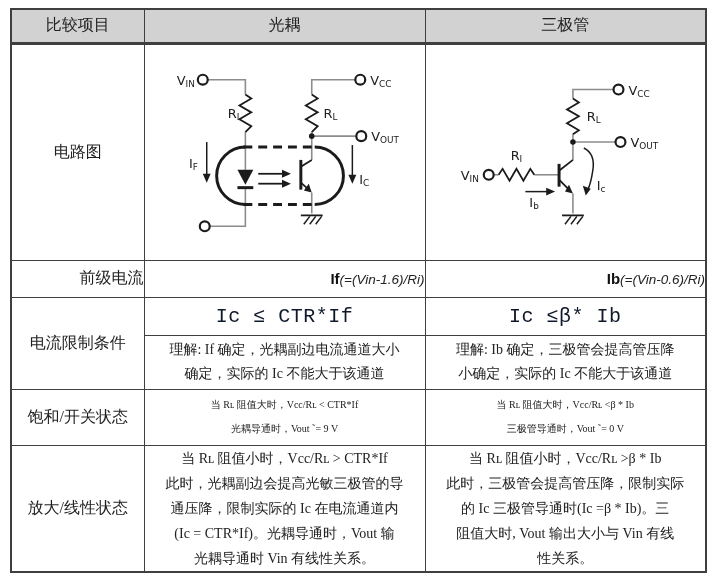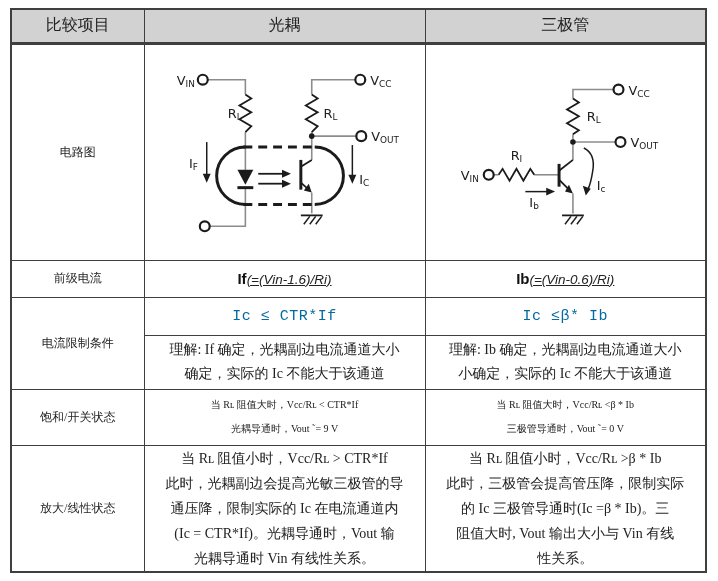--- a/index.html
+++ b/index.html
@@ -14,29 +14,29 @@
   .page{position:relative;width:718px;height:581px;background:#ffffff;overflow:hidden;}
   table.cmp{
     position:absolute;left:10px;top:8px;width:695px;
     border-collapse:collapse;table-layout:fixed;
     border:2px solid var(--border);
   }
   table.cmp td{border:1px solid var(--border);vertical-align:middle;text-align:center;overflow:hidden;}
   col.c1{width:133px}col.c2{width:281px}col.c3{width:281px}
   tr.r-head td{height:34px;background:var(--header-bg);font-size:16px;border-bottom:3px solid var(--border);}
   tr.r-circuit td{height:213px;padding:0;vertical-align:top;}
-  tr.r-pre td{height:37px;}
+  tr.r-pre td{height:37px;text-align:right;}
   tr.r-eq td{height:38px;}
   tr.r-note td{height:54px;}
   tr.r-sat td{height:56px;}
   tr.r-amp td{height:126px;vertical-align:middle;margin-left:40px;}
-  .lbl{font-size:12px;color:#1f1f1f;}
-  .eq{font-family:"Liberation Mono","DejaVu Sans Mono",monospace;font-size:15px;letter-spacing:.5px;color:#0369a1;}
+  .lbl{font-size:16px;color:#1f1f1f;}
+  .eq{font-family:"Liberation Mono","DejaVu Sans Mono",monospace;font-size:20px;letter-spacing:.5px;color:#0f172a;}
   .pre-var{font-family:"Liberation Sans","DejaVu Sans",sans-serif;font-weight:bold;font-size:15px;color:#111;}
-  .pre-frm{font-family:"Liberation Sans","DejaVu Sans",sans-serif;font-style:italic;font-size:13.5px;color:#222;text-decoration:underline;}
+  .pre-frm{font-family:"Liberation Sans","DejaVu Sans",sans-serif;font-style:italic;font-size:13.5px;color:#222;}
   .note .ln{font-size:14px;line-height:24px;}
   .body14 .ln{font-size:10px;line-height:24.5px;}
   .amp .ln{font-size:14px;line-height:25px;}
   svg text{font-family:"DejaVu Sans","Liberation Sans",sans-serif;fill:#202020;font-size:13px;}
   svg .sub{font-size:9px;}
   svg .wire{stroke:var(--wire);stroke-width:1.6;fill:none;}
   svg .cmp-stroke{stroke:var(--ink);fill:none;stroke-width:1.8;}
   svg .thick{stroke:var(--ink);fill:none;stroke-width:3;}
   svg .fillink{fill:var(--ink);stroke:none;}
   svg .term{fill:#ffffff;stroke:var(--ink);stroke-width:2.2;}
@@ -207,21 +207,21 @@
       <td class="eq">Ic ≤ CTR*If</td>
       <td class="eq">Ic ≤β* Ib</td>
     </tr>
 
     <tr class="r-note">
       <td class="note">
         <div class="ln">理解: If 确定，光耦副边电流通道大小</div>
         <div class="ln">确定，实际的 Ic 不能大于该通道</div>
       </td>
       <td class="note">
-        <div class="ln">理解: Ib 确定，光耦副边电流通道大小</div>
+        <div class="ln">理解: Ib 确定，三极管会提高管压降</div>
         <div class="ln">小确定，实际的 Ic 不能大于该通道</div>
       </td>
     </tr>
 
     <tr class="r-sat">
       <td class="lbl">饱和/开关状态</td>
       <td class="body14">
         <div class="ln">当 Rʟ 阻值大时，Vcc/Rʟ &lt; CTR*If</div>
         <div class="ln">光耦导通时，Vout ˜= 9 V</div>
       </td>

